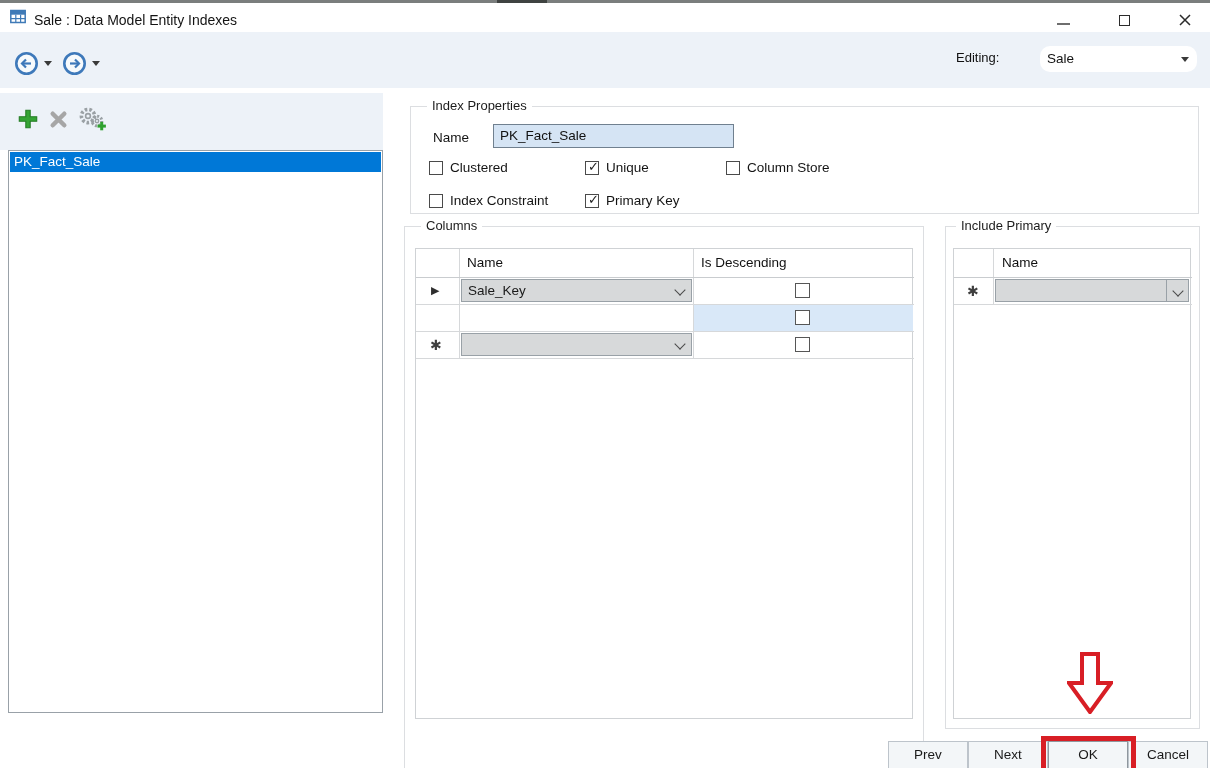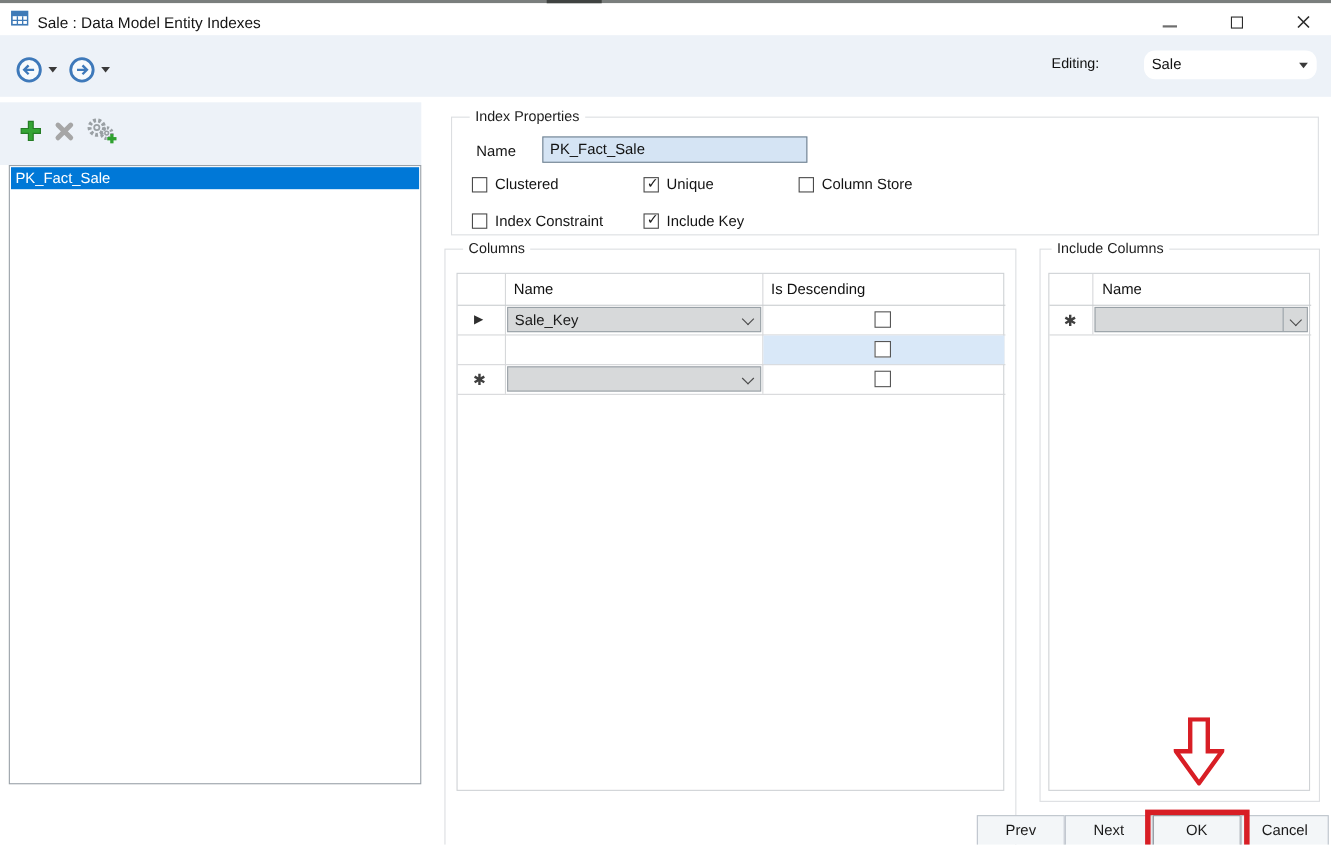--- a/index.html
+++ b/index.html
@@ -174,21 +174,21 @@
     <div class="abs checkline" style="left:18px;top:87px">
       <span class="cb">
           <span class="cbmark"></span>
         </span>
       <span class="cblabel">Index Constraint</span>
     </div>
     <div class="abs checkline" style="left:174px;top:87px">
       <span class="cb">
           <span class="cbmark">✓</span>
         </span>
-      <span class="cblabel">Include Key</span>
+      <span class="cblabel">Primary Key</span>
     </div>
   </div>
 
   <div class="abs groupbox" style="left:404px;top:226px;width:520px;height:646px">
     <span class="legend">Columns</span>
 
     <div class="abs gridbox" style="left:10px;top:21px;width:498px;height:471px">
 
       <div class="vline" style="left:43px;top:0;width:1px;height:109px"></div>
       <div class="vline" style="left:277px;top:0;width:1px;height:109px"></div>
@@ -221,21 +221,21 @@
         <span class="txt"></span>
         <span class="chev"></span>
       </div>
       <div class="gridcb" style="left:379px;top:88px">
         <span class="cbmark"></span>
       </div>
     </div>
   </div>
 
   <div class="abs groupbox" style="left:945px;top:226px;width:255px;height:503px">
-    <span class="legend" style="left:10px">Include Columns</span>
+    <span class="legend" style="left:10px">Include Primary</span>
 
     <div class="abs gridbox" style="left:7px;top:21px;width:238px;height:471px">
       <div class="vline" style="left:39px;top:0;width:1px;height:55px"></div>
       <div class="hdrtext" style="left:48px;top:6px">Name</div>
       <div class="hline" style="left:0;top:28px;width:238px;height:1px;background:#c9cccf"></div>
       <div class="hline" style="left:0;top:55px;width:238px;height:1px"></div>
 
       <div class="rowstar" style="left:13px;top:34px">✱</div>
       <div class="combo" style="left:41px;top:30px;width:194px;height:23px">
         <span class="txt"></span>

